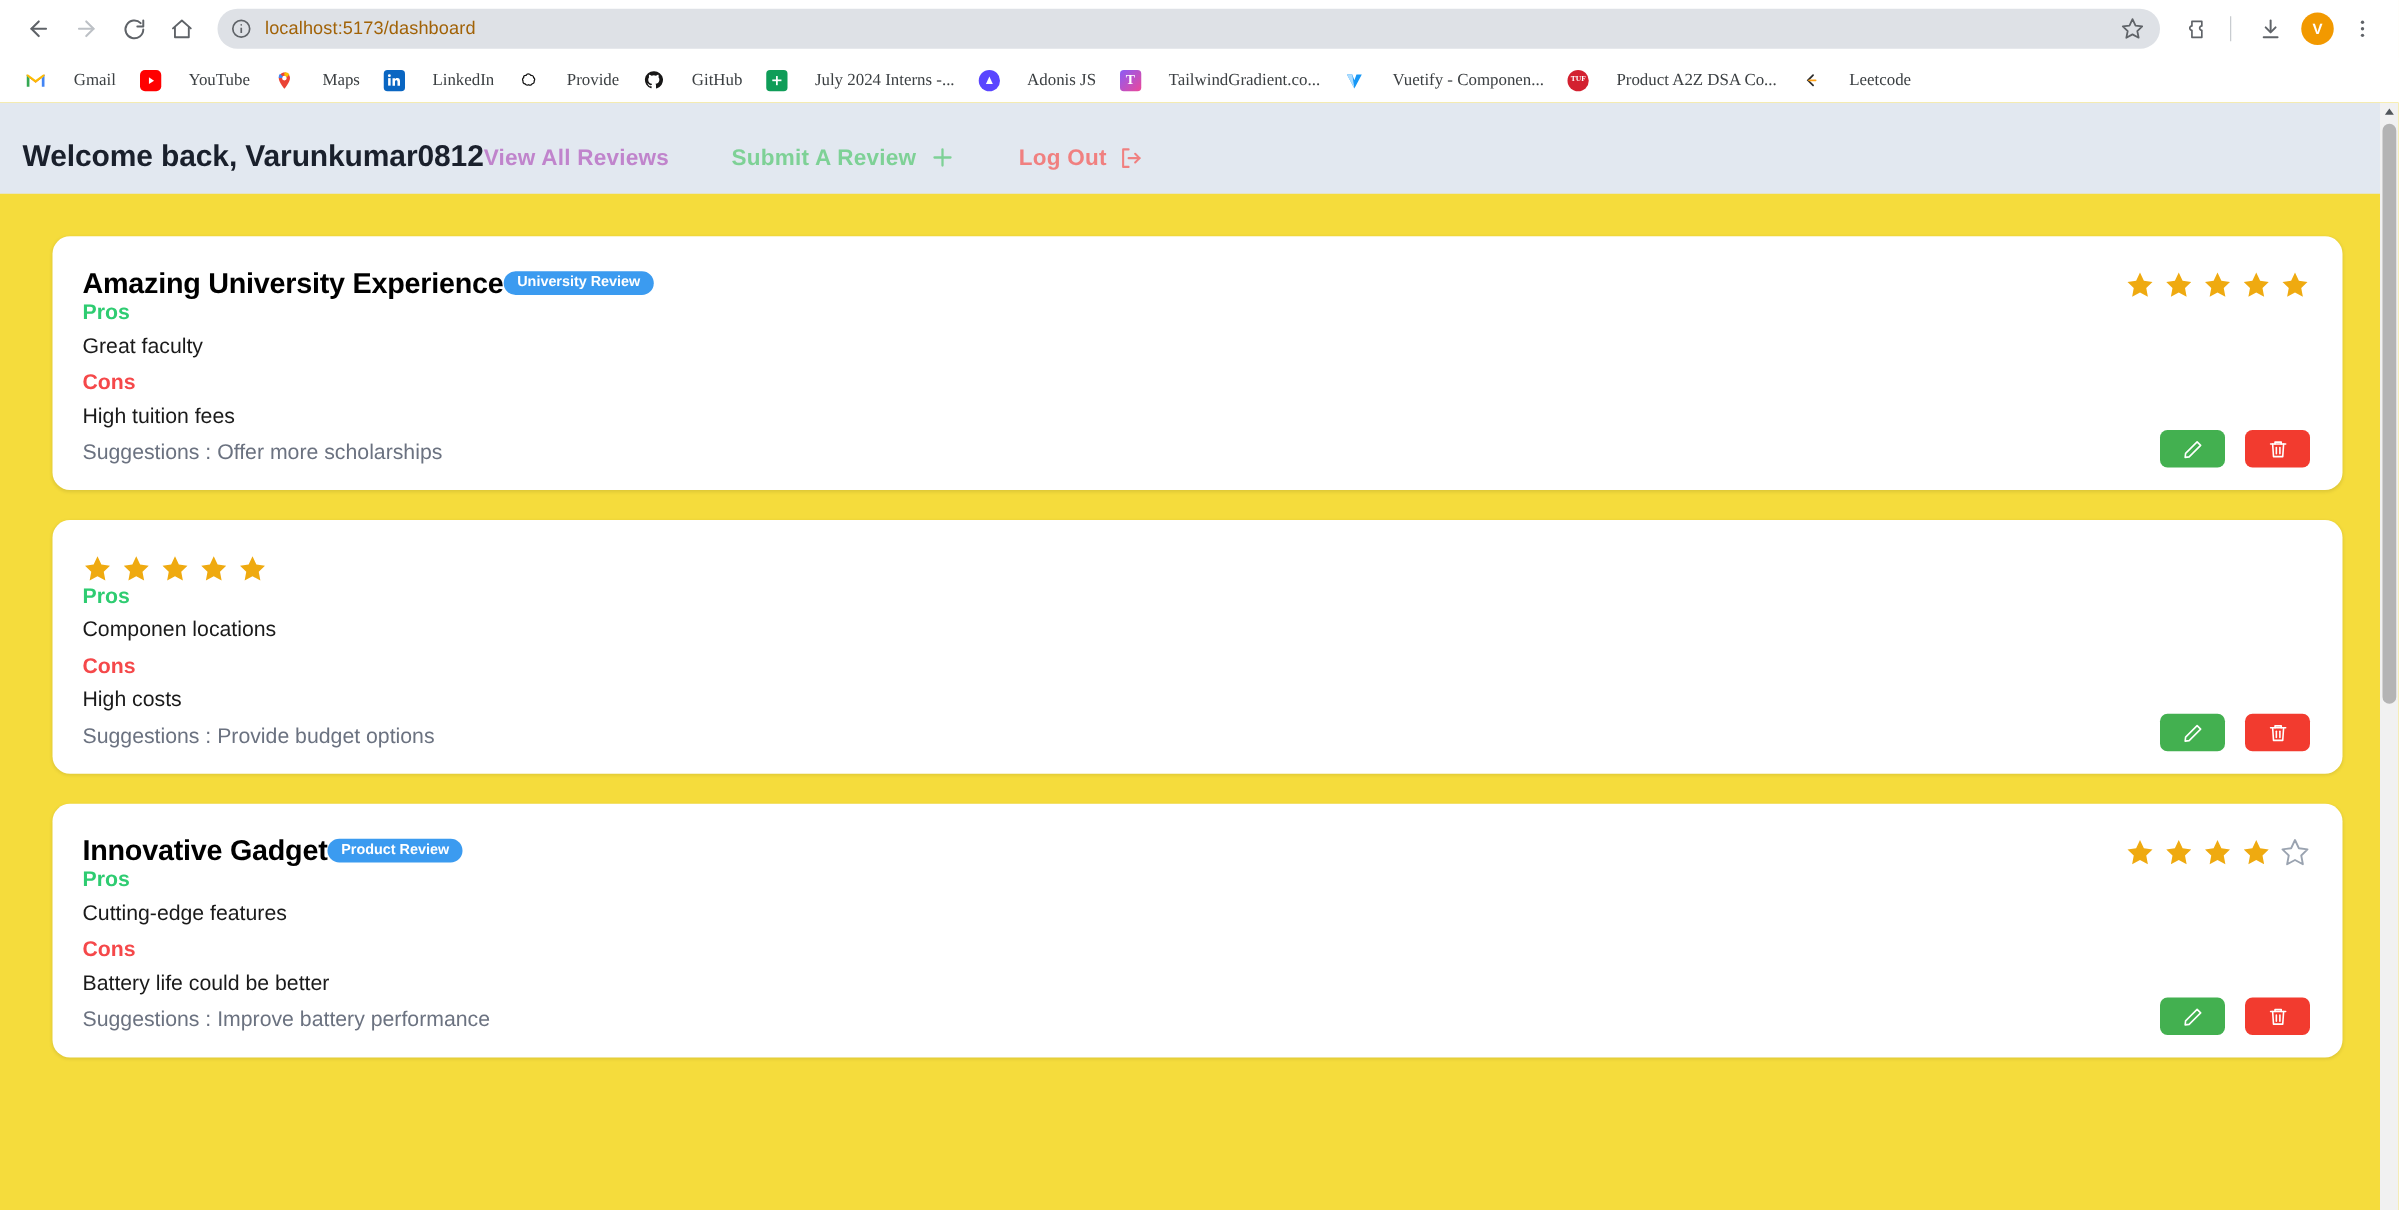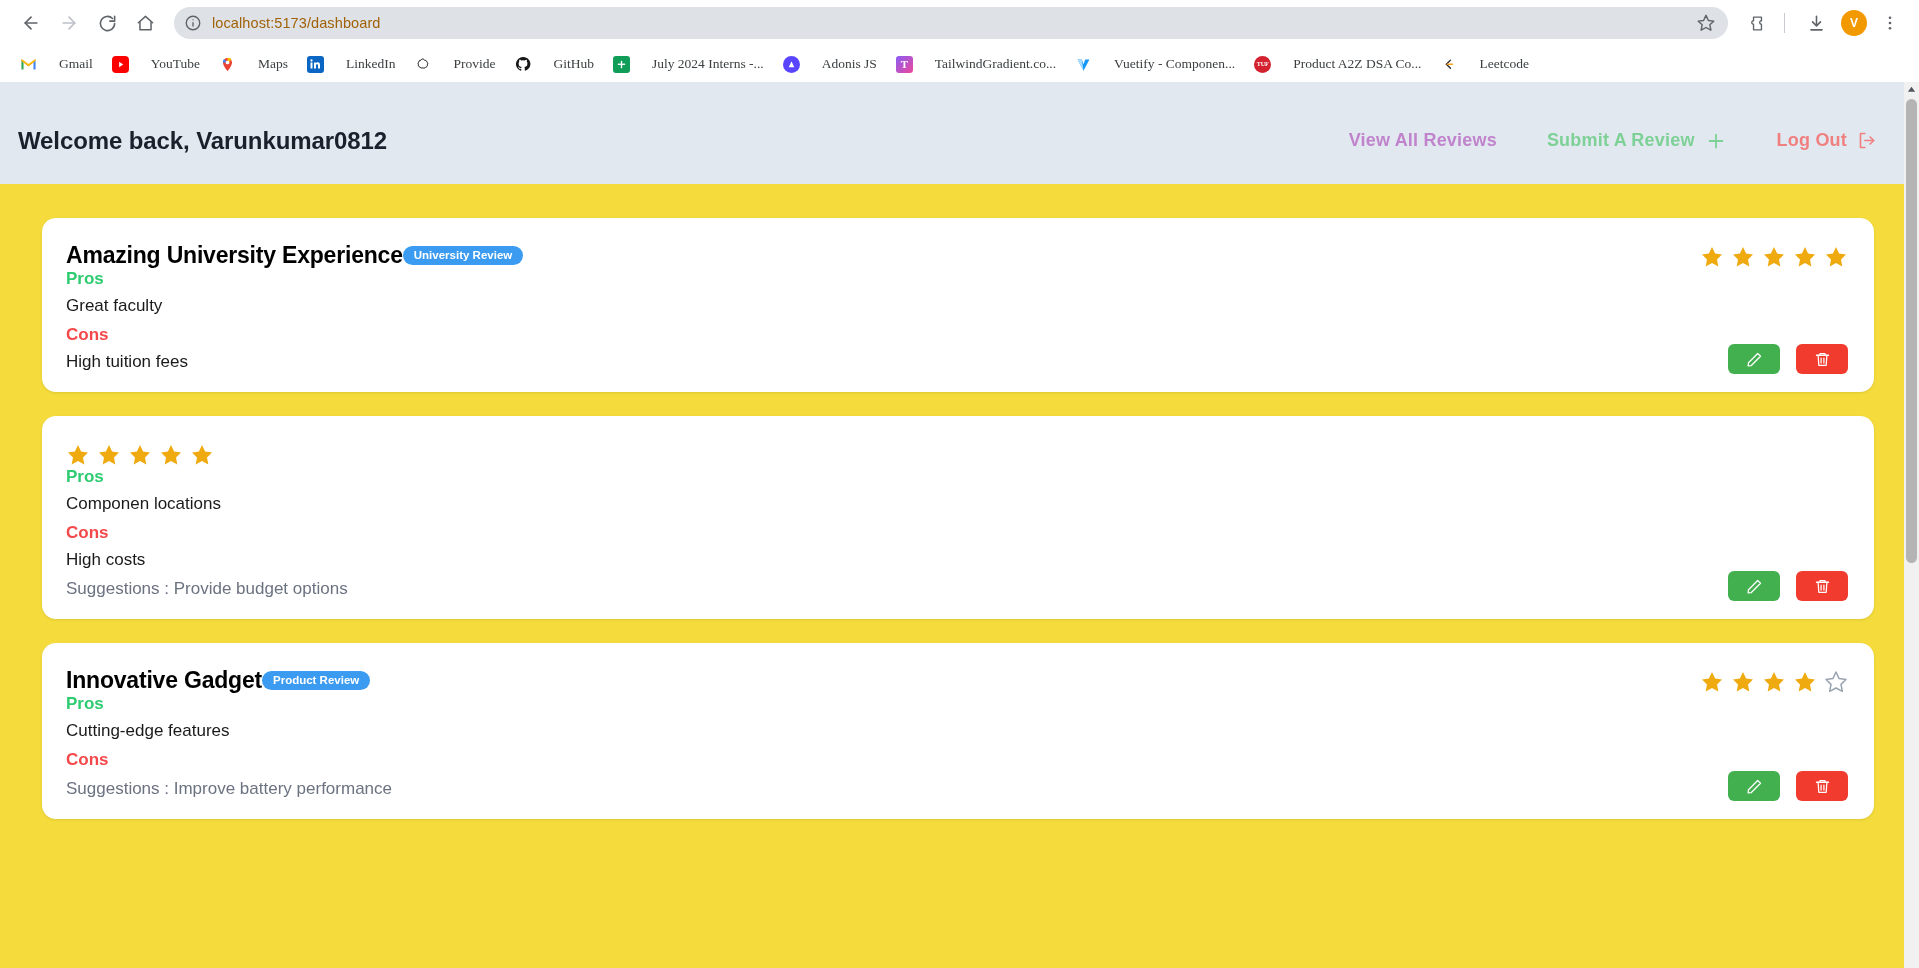--- a/index.html
+++ b/index.html
@@ -74,22 +74,22 @@
   .bm-ico svg { display: block; }
 
   
   .viewport {
     position: relative; width: 1919px; height: 886px; overflow: hidden;
     background: #F5DC3C;
   }
   .page-scroll { width: 1904px; }
 
   .app-header {
-    background: #e2e8f0; height: 102px;
-    display: flex; align-items: center; justify-content: space-between;
+    background: #e2e8f0; height: 73px;
+    display: flex; align-items: center; 
     padding: 15px 26px 0 18px;
   }
   .welcome-title {
     font-size: 24px; font-weight: bold; color: #1a202c;
     letter-spacing: -0.1px;
   }
   .header-nav { display: flex; align-items: center; gap: 50px; }
   .nav-link {
     display: flex; align-items: center; gap: 10px;
     font-size: 18px; font-weight: bold; letter-spacing: 0.2px;
@@ -393,20 +393,21 @@
                 <svg width="24" height="24" viewBox="0 0 24 24" fill="#EFAA10">
                   <polygon points="12 2 15.1 8.6 22 9.5 17 14.4 18.3 21.4 12 18 5.7 21.4 7 14.4 2 9.5 8.9 8.6"></polygon>
                 </svg>
               </span>
           </div>
         </div>
         <div class="label-pros">Pros</div>
         <div class="body-text">Great faculty</div>
         <div class="label-cons">Cons</div>
         <div class="body-text">High tuition fees</div>
+        <div class="suggestion">Suggestions : Offer more scholarships</div>
         <div class="card-actions">
           <button class="act-btn edit">
             <span>
                 <svg width="17" height="17" viewBox="0 0 24 24" fill="none" stroke="#fff" stroke-width="1.8" stroke-linecap="round" stroke-linejoin="round">
                   <path d="M16.5 3.5l4 4L7.5 20.5 3 21l.5-4.5z"></path>
                 </svg>
               </span>
           </button>
           <button class="act-btn del">
             <span>
@@ -509,20 +510,21 @@
             <span>
                 <svg width="24" height="24" viewBox="0 0 24 24" fill="none" stroke="#9aa3b0" stroke-width="1.5" stroke-linejoin="round">
                   <polygon points="12 2 15.1 8.6 22 9.5 17 14.4 18.3 21.4 12 18 5.7 21.4 7 14.4 2 9.5 8.9 8.6"></polygon>
                 </svg>
               </span>
           </div>
         </div>
         <div class="label-pros">Pros</div>
         <div class="body-text">Cutting-edge features</div>
         <div class="label-cons">Cons</div>
+        <div class="body-text">Battery life could be better</div>
         <div class="suggestion">Suggestions : Improve battery performance</div>
         <div class="card-actions">
           <button class="act-btn edit">
             <span>
                 <svg width="17" height="17" viewBox="0 0 24 24" fill="none" stroke="#fff" stroke-width="1.8" stroke-linecap="round" stroke-linejoin="round">
                   <path d="M16.5 3.5l4 4L7.5 20.5 3 21l.5-4.5z"></path>
                 </svg>
               </span>
           </button>
           <button class="act-btn del">

